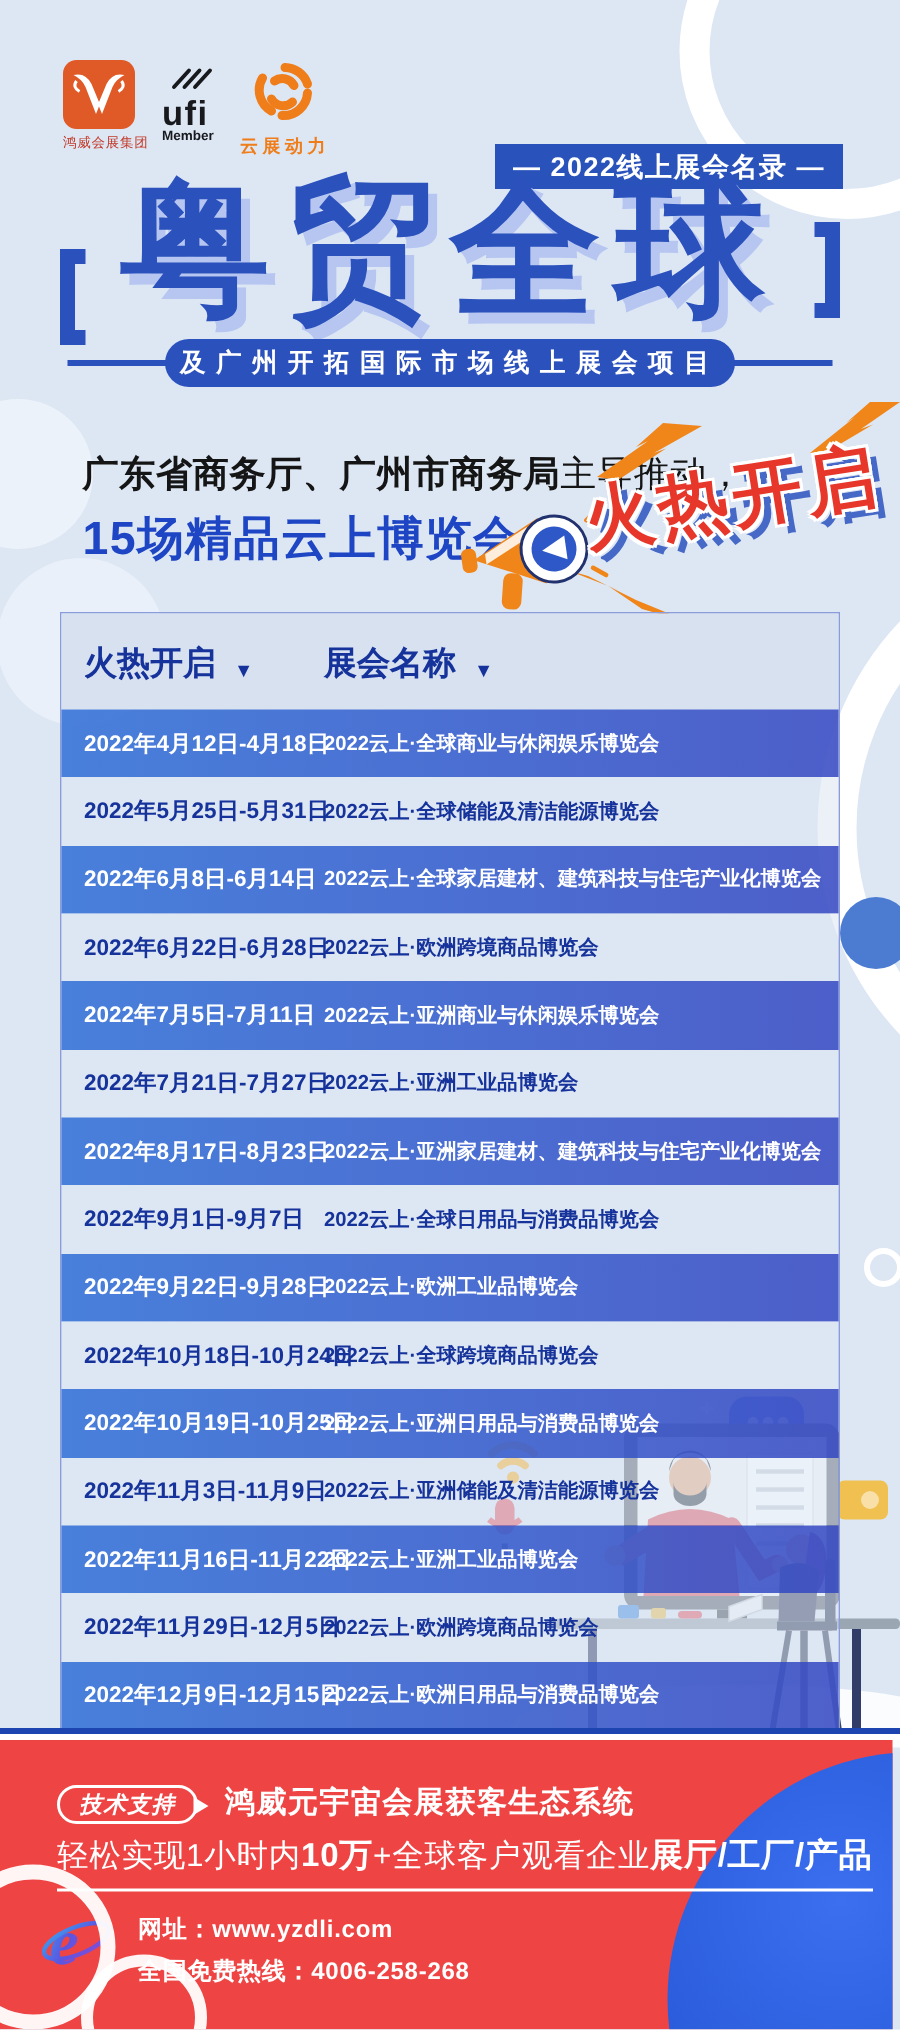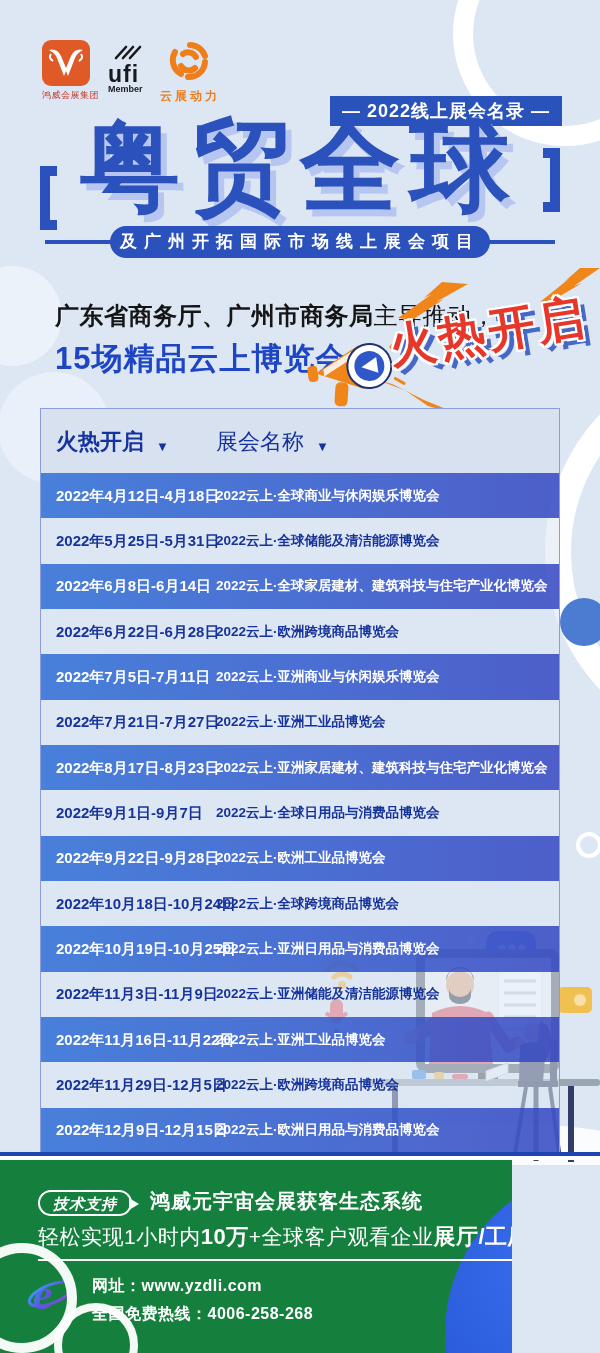--- a/index.html
+++ b/index.html
@@ -61,35 +61,35 @@
     text-shadow:-2px 0 0 #fff,2px 0 0 #fff,0 -2px 0 #fff,0 2px 0 #fff,
       -2px -2px 0 #fff,2px 2px 0 #fff,-2px 2px 0 #fff,2px -2px 0 #fff,
       6px 7px 0 rgba(43,81,189,.85);}
 
   
   .illu{position:absolute;left:300px;top:925px;z-index:2;}
   .expoTable{position:absolute;left:40px;top:408px;width:520px;height:746px;z-index:3;
     border:1px solid #8b9cdc;box-sizing:border-box;}
   .tHead{position:relative;height:64px;background:#d7e1f0;}
   .tHead .h1{position:absolute;left:15px;top:18px;font-size:22px;font-weight:800;color:#16339b;}
-  .tHead .h2{position:absolute;left:175px;top:18px;font-size:22px;font-weight:400;color:#16339b;}
+  .tHead .h2{position:absolute;left:175px;top:18px;font-size:22px;font-weight:700;color:#16339b;}
   .sortIco{display:inline-block;margin-left:12px;font-size:13px;position:relative;top:2px;}
   .tBody{position:absolute;left:0;right:0;top:64px;bottom:0;display:flex;flex-direction:column;}
   .t-row{flex:1;position:relative;}
   .row-blue{background:linear-gradient(90deg,rgba(61,120,217,.93),rgba(66,84,198,.93));color:#fff;}
   .row-light{background:rgba(221,230,242,.55);color:#16339b;}
   .cell-date{position:absolute;left:15px;top:50%;transform:translateY(-50%);
     font-size:15px;font-weight:700;white-space:nowrap;}
   .cell-name{position:absolute;left:175px;top:50%;transform:translateY(-50%);
     font-size:13.5px;font-weight:700;white-space:nowrap;}
 
   
   #divider1{position:absolute;left:0;top:1152px;width:600px;height:4px;background:#1d45b2;z-index:3;}
   #divider2{position:absolute;left:0;top:1156px;width:600px;height:4px;background:#fff;z-index:3;}
-  .footer{position:absolute;left:0;top:1160px;width:512px;height:193px;background:#15803d;z-index:4;overflow:hidden;text-decoration:underline;}
+  .footer{position:absolute;left:0;top:1160px;width:595px;height:193px;background:#ef4444;z-index:4;overflow:hidden;text-decoration:underline;}
   #footerGlow{position:absolute;left:445px;top:8px;width:330px;height:330px;border-radius:50%;
     background:radial-gradient(circle at 35% 30%,#3b6ff0,#2152cf 70%);}
   .supBadge{position:absolute;left:38px;top:30px;width:94px;height:26px;box-sizing:border-box;
     border:2px solid #fff;border-radius:14px;color:#fff;font-size:15px;font-weight:700;font-style:italic;
     text-align:center;line-height:23px;letter-spacing:1px;}
   .supBadge:after{content:"";position:absolute;right:-9px;top:6px;
     border-top:6px solid transparent;border-bottom:6px solid transparent;border-left:10px solid #fff;}
   .sysName{position:absolute;left:150px;top:28px;font-size:20px;font-weight:800;color:#fff;letter-spacing:1px;white-space:nowrap;}
   .promo{position:absolute;left:38px;top:62px;font-size:21px;color:#fff;letter-spacing:.5px;
     padding-bottom:7px;border-bottom:2px solid #fff;white-space:nowrap;}

